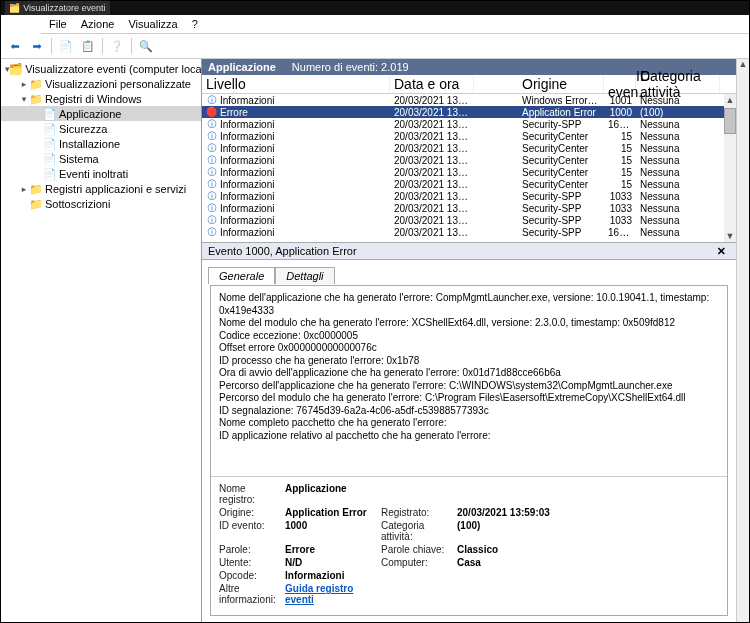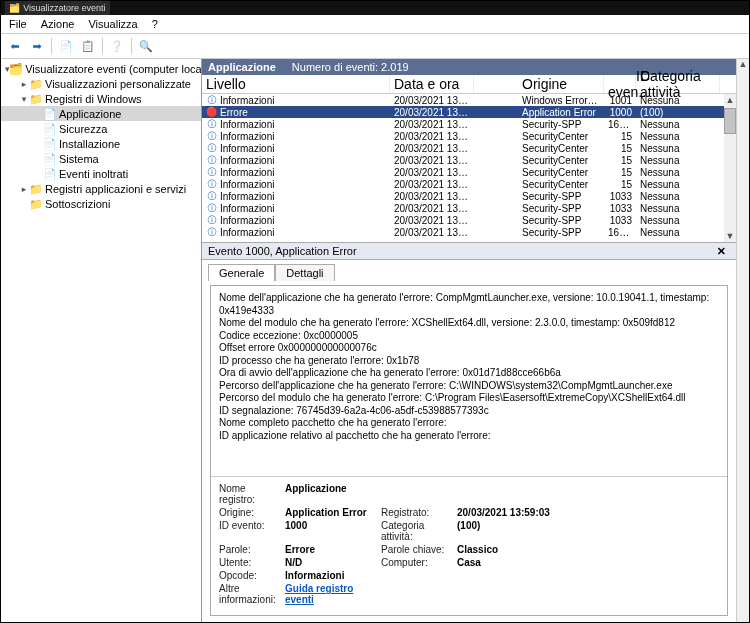--- a/index.html
+++ b/index.html
@@ -43,20 +43,21 @@
   }
 
   .menubar {
     height: 18px;
     display: flex;
     align-items: center;
     padding: 0 2px;
     gap: 2px;
     font-size: 11px;
     border-bottom: 1px solid #ccc;
+    margin-left: 40px;
   }
   .menubar span { padding: 1px 6px; }
 
   .toolbar {
     height: 22px;
     display: flex;
     align-items: center;
     padding: 1px 4px;
     gap: 2px;
     border-bottom: 1px solid #ccc;
@@ -208,23 +209,24 @@
     font-size: 11px;
   }
   .detail-close {
     font-weight: bold;
     padding: 0 4px;
   }
 
   .tabs {
     height: 22px;
     display: flex;
-    align-items: flex-start;
+    align-items: center;
     padding: 3px 6px 0 6px;
     gap: 0;
+    font-style: italic;
   }
   .tab-ctl {
     padding: 2px 10px;
     border: 1px solid #aaa;
     border-bottom: none;
     background: #f6f6f6;
     font-size: 11px;
     position: relative;
     top: 1px;
   }

